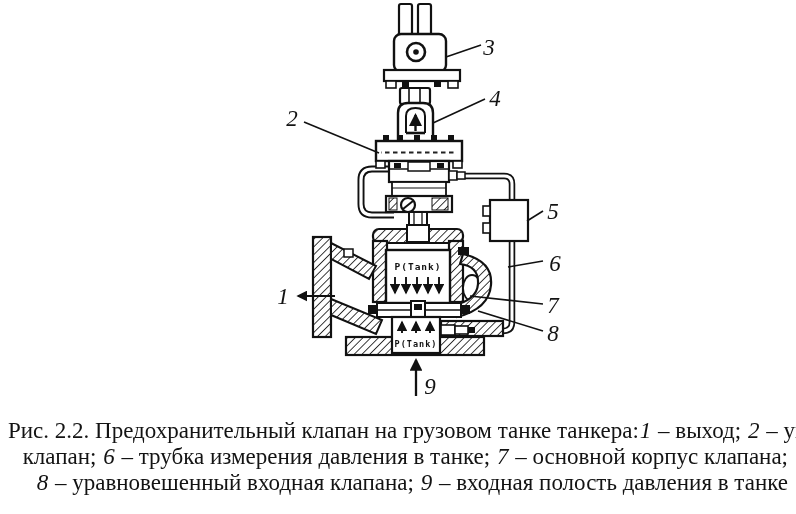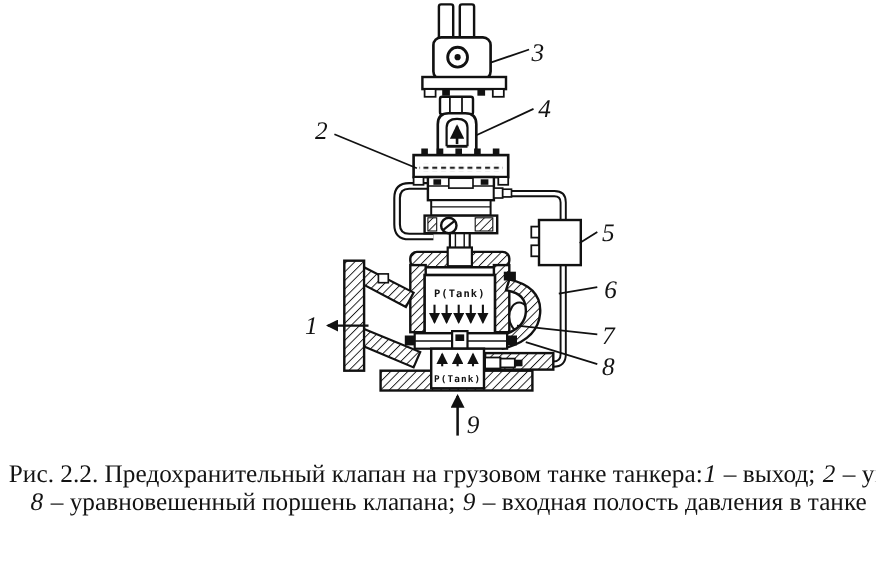--- a/index.html
+++ b/index.html
@@ -223,16 +223,17 @@
     <text class="plabel" x="553" y="219" text-anchor="middle">5</text>
     <text class="plabel" x="555" y="271" text-anchor="middle">6</text>
     <text class="plabel" x="553" y="313" text-anchor="middle">7</text>
     <text class="plabel" x="553" y="341" text-anchor="middle">8</text>
     <text class="plabel" x="430" y="394" text-anchor="middle">9</text>
   </svg>
   </div>
 
   <div class="caption">
       <div class="caption-line"><span>Рис. 2.2. Предохранительный клапан на грузовом танке танкера:</span><i>1</i><span> – выход; </span><i>2</i><span> –  управ-</span></div>
-      <div class="caption-line"><i>8</i><span> – уравновешенный поршень клапана; </span><i>9</i><span> – входная полость давления в танке</span></div>
+      <div class="caption-line"><span>клапан; </span><i>6</i><span> –  трубка измерения давления в танке; </span><i>7</i><span> – основной корпус клапана;</span></div>
+      <div class="caption-line"><i>8</i><span> – уравновешенный входная клапана; </span><i>9</i><span> – входная полость давления в танке</span></div>
     </div>
 
 </div>
 
 </body></html>

